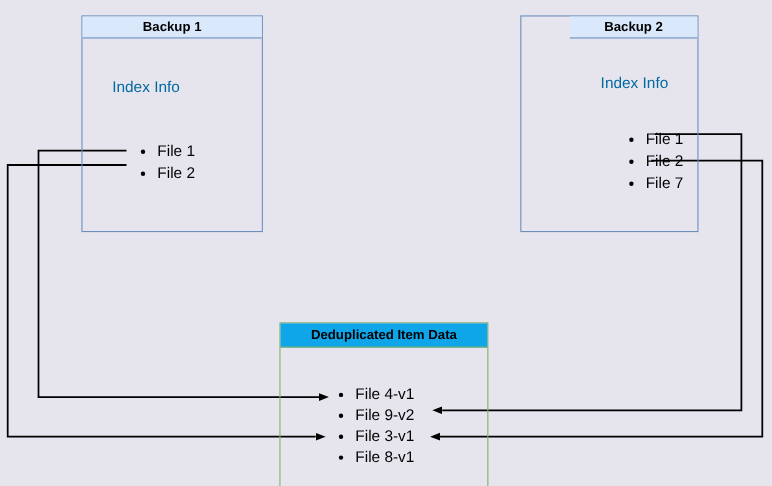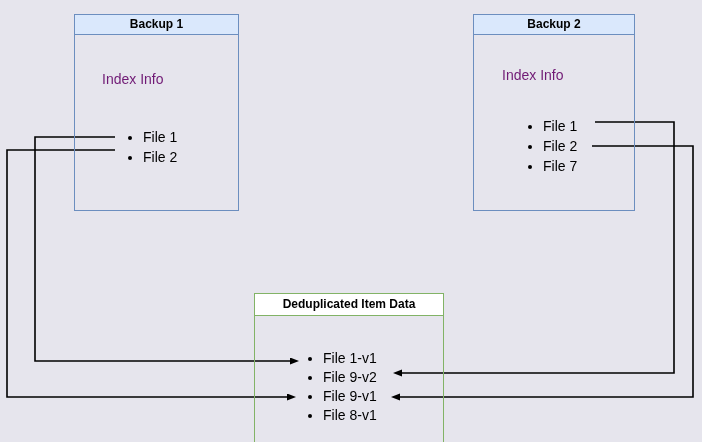--- a/index.html
+++ b/index.html
@@ -36,44 +36,44 @@
     font-size: 12px;
     color: #000;
   }
   .blue .box-header {
     height: 20px; line-height: 19px;
     background: #dae8fc;
     border-bottom: 1px solid #6c8ebf;
   }
   .green .box-header {
     height: 22px; line-height: 21px;
-    background: #ffffff;
+    background: #0ea5e9;
     border-bottom: 1px solid #82b366;
   }
   .box-body { position: relative; width: 100%; }
   .subtitle {
     position: absolute;
     font-size: 14px;
-    color: #701a75;
+    color: #0369a1;
     white-space: nowrap;
   }
   ul.items {
     position: absolute;
     margin: 0;
     padding-left: 16px;
     font-size: 14px;
     color: #000;
   }
   ul.items li { white-space: nowrap; }
   .backup-list li { height: 20px; line-height: 20px; }
   .dedup-list  li { height: 19px; line-height: 19px; }
 
   
   #backup1 { left: 74px;  top: 3px;   width: 165px; height: 197px; }
-  #backup2 { left: 473px; top: 3px;   width: 162px; height: 197px; }
+  #backup2 { left: 473px; top: 3px;   width: 162px; height: 197px; padding-left: 44px; }
   #dedup   { left: 254px; top: 282px; width: 190px; height: 155px; }
 
   #backup1 .subtitle { left: 27px; top: 36px; }
   #backup2 .subtitle { left: 28px; top: 32px; }
 
   #backup1 ul.items { left: 52px; top: 92px;  }  
   #backup2 ul.items { left: 53px; top: 81px;  }  
   #dedup   ul.items { left: 52px; top: 33px;  }  
 
   .connector {
@@ -119,21 +119,21 @@
         <li>File 2</li>
         <li>File 7</li>
       </ul>
     </div>
   </div>
 
   <div class="box green" id="dedup">
     <div class="box-header">Deduplicated Item Data</div>
     <div class="box-body">
       <ul class="items dedup-list">
-        <li>File 1-v1</li>
+        <li>File 4-v1</li>
         <li>File 9-v2</li>
-        <li>File 9-v1</li>
+        <li>File 3-v1</li>
         <li>File 8-v1</li>
       </ul>
     </div>
   </div>
 
 </div>
 
 </body></html>

